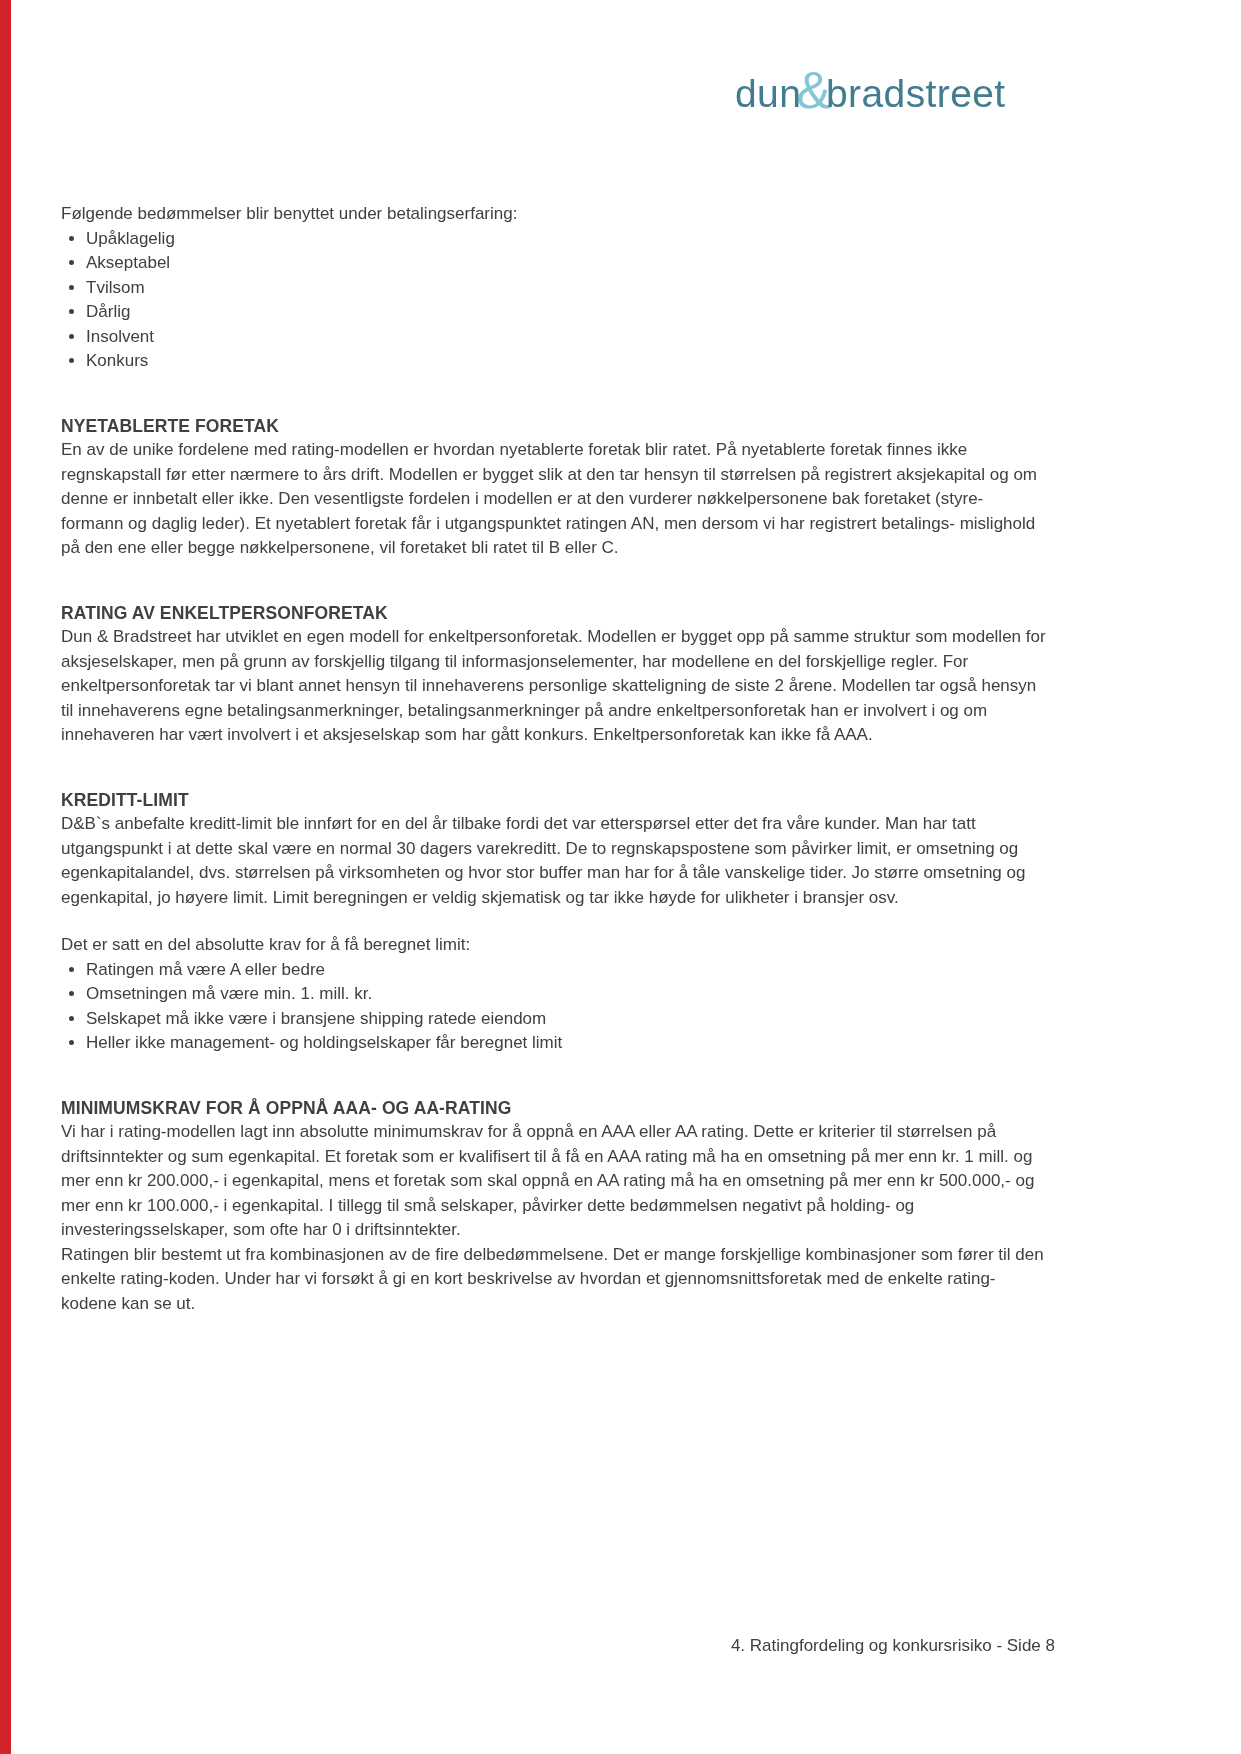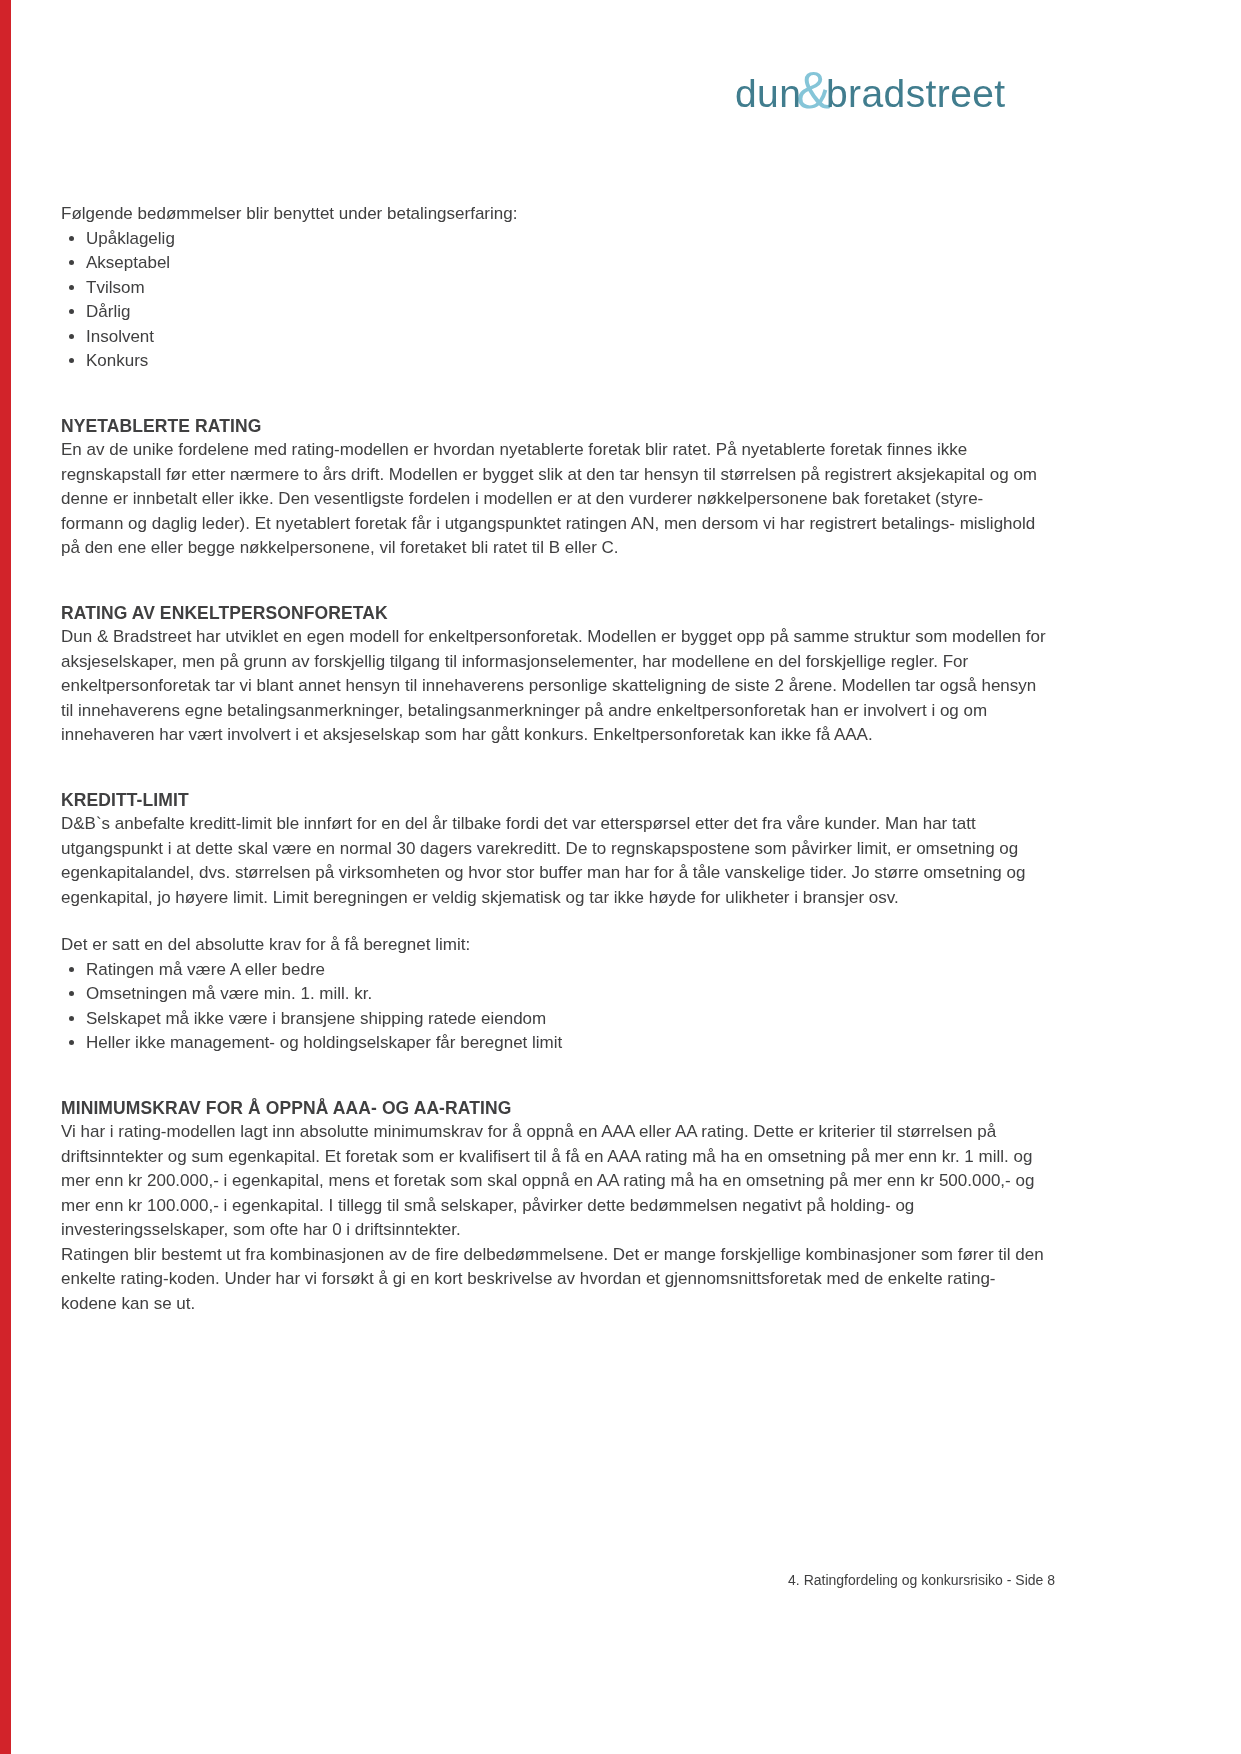--- a/index.html
+++ b/index.html
@@ -76,23 +76,23 @@
     line-height: 24.5px;
   }
   .kl-lead {
     margin-top: 23px;
   }
   .kl-after {
     margin-top: 33px;
   }
   footer {
     position: absolute;
-    top: 1568px;
+    top: 1634px;
     right: 186px;
-    font-size: 14px;
+    font-size: 17px;
     line-height: 24px;
     color: var(--text-color, #404041);
   }
 </style>
 </head>
 <body>
 
 <div class="red-bar"></div>
 
 <div class="logo">
@@ -109,21 +109,21 @@
       <li>Upåklagelig</li>
       <li>Akseptabel</li>
       <li>Tvilsom</li>
       <li>Dårlig</li>
       <li>Insolvent</li>
       <li>Konkurs</li>
     </ul>
   </div>
 
   <section>
-    <h2>NYETABLERTE RATING</h2>
+    <h2>NYETABLERTE FORETAK</h2>
     <p>En av de unike fordelene med rating-modellen er hvordan nyetablerte foretak blir ratet. På nyetablerte foretak finnes ikke regnskapstall før etter nærmere to års drift. Modellen er bygget slik at den tar hensyn til størrelsen på registrert aksjekapital og om denne er innbetalt eller ikke. Den vesentligste fordelen i modellen er at den vurderer nøkkelpersonene bak foretaket (styre- formann og daglig leder). Et nyetablert foretak får i utgangspunktet ratingen AN, men dersom vi har registrert betalings- mislighold på den ene eller begge nøkkelpersonene, vil foretaket bli ratet til B eller C.</p>
   </section>
 
   <section>
     <h2>RATING AV ENKELTPERSONFORETAK</h2>
     <p>Dun &amp; Bradstreet har utviklet en egen modell for enkeltpersonforetak. Modellen er bygget opp på samme struktur som modellen for aksjeselskaper, men på grunn av forskjellig tilgang til informasjonselementer, har modellene en del forskjellige regler. For enkeltpersonforetak tar vi blant annet hensyn til innehaverens personlige skatteligning de siste 2 årene. Modellen tar også hensyn til innehaverens egne betalingsanmerkninger, betalingsanmerkninger på andre enkeltpersonforetak han er involvert i og om innehaveren har vært involvert i et aksjeselskap som har gått konkurs. Enkeltpersonforetak kan ikke få AAA.</p>
   </section>
 
   <section>
     <h2>KREDITT-LIMIT</h2>

